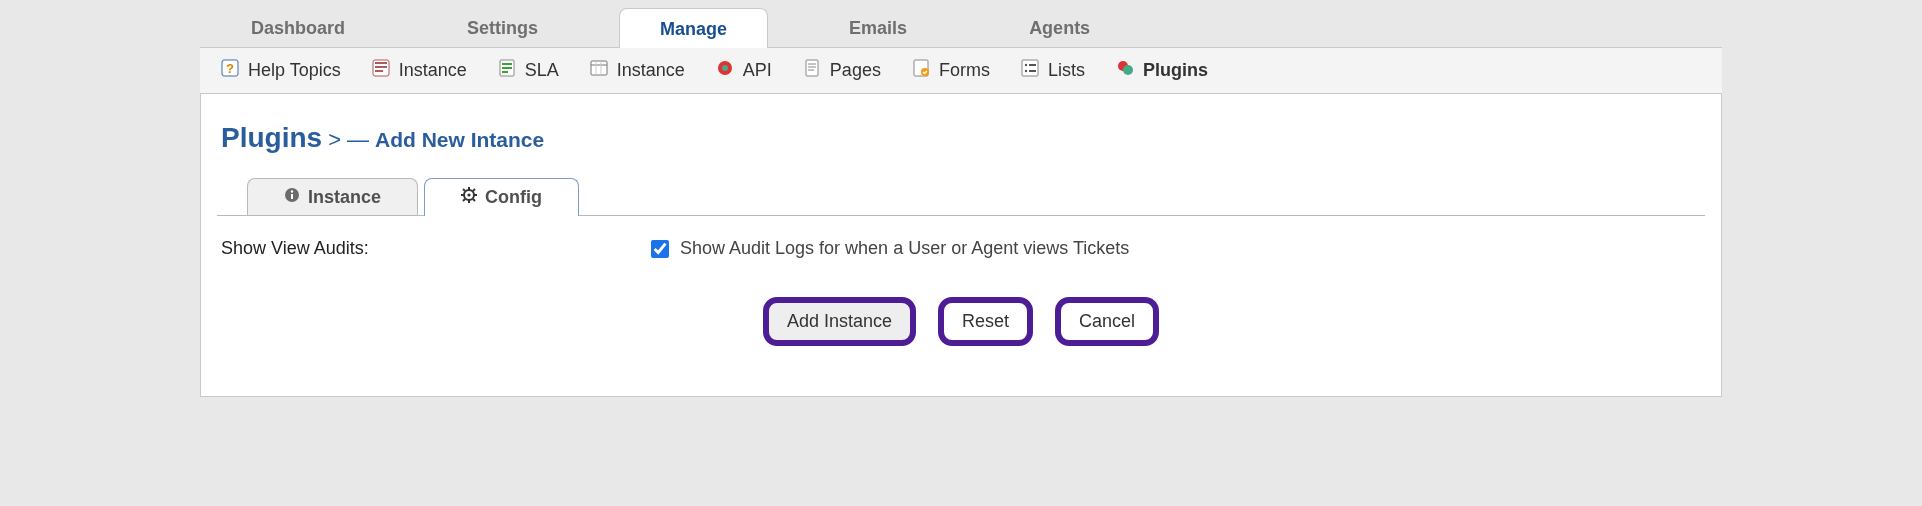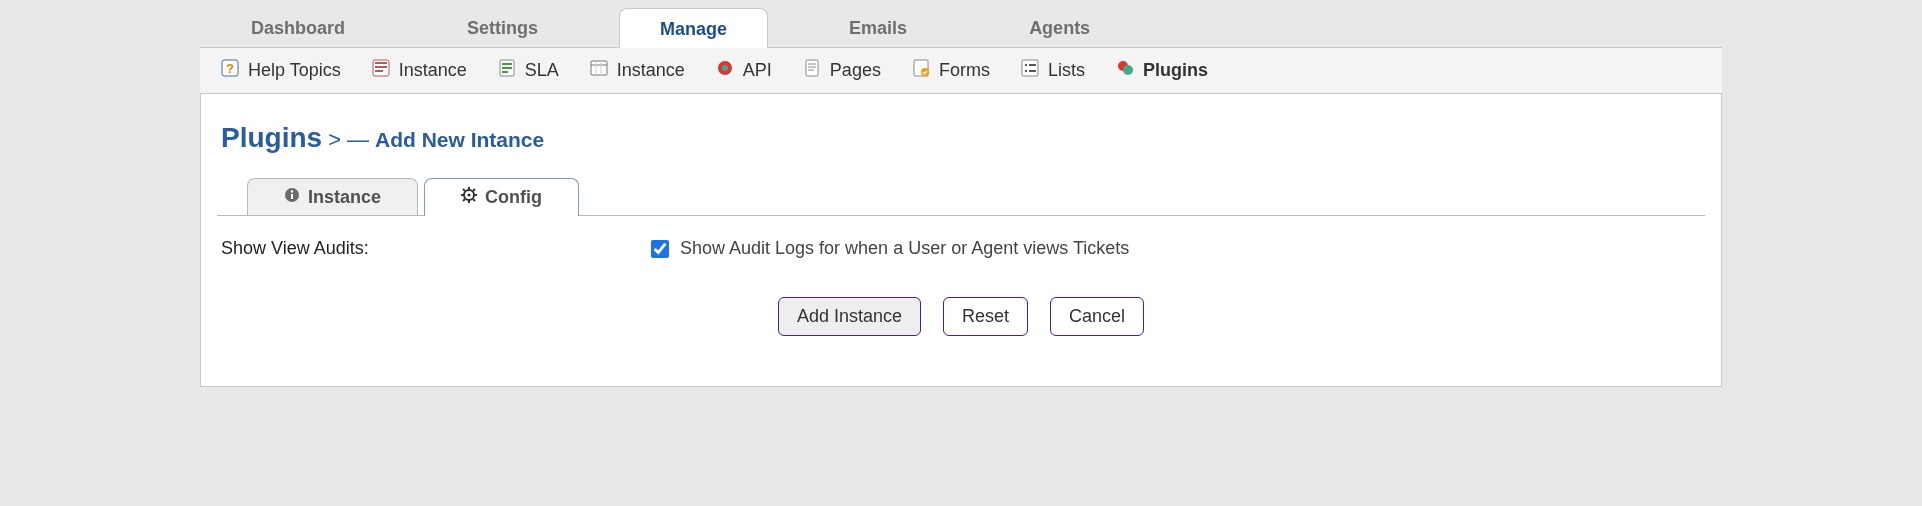--- a/index.html
+++ b/index.html
@@ -28,21 +28,21 @@
     .sec-tab.active { background:#fff; border-color:#7a9cc7; border-top-width:1px; z-index:2; }
     .sec-tab.active::after { content:""; position:absolute; left:0; right:0; bottom:-1px; height:2px; background:#fff; }
     .sec-tab svg,.sec-tab .ico-gear{ width:16px; height:16px; }
     .sec-tab .lbl { font-weight:600; }
     .form-area { padding:22px 4px 10px 4px; }
     .form-row { display:flex; align-items:center; }
     .form-row .fl { width:430px; color:#222; }
     .form-row .fv { display:flex; align-items:center; gap:11px; }
     input[type=checkbox]{ width:18px; height:18px; accent-color:#1a73e8; }
     .actions { display:flex; justify-content:center; gap:22px; margin-top:38px; }
-    button.btn { padding:8px 18px; font-size:18px; border:1px solid #4c1d95; border-radius:6px; background:#fff; color:#333; cursor:pointer; }
+    button.btn { padding:8px 18px; font-size:18px; border:6px solid #4c1d95; border-radius:14px; background:#fff; color:#333; cursor:pointer; }
     button.btn.primary { background:#eeeeee; }
     
     .ico { display:inline-block; }
   </style>
 </head>
 <body>
 
 <div class="page">
 
   <div class="main-tabs">

